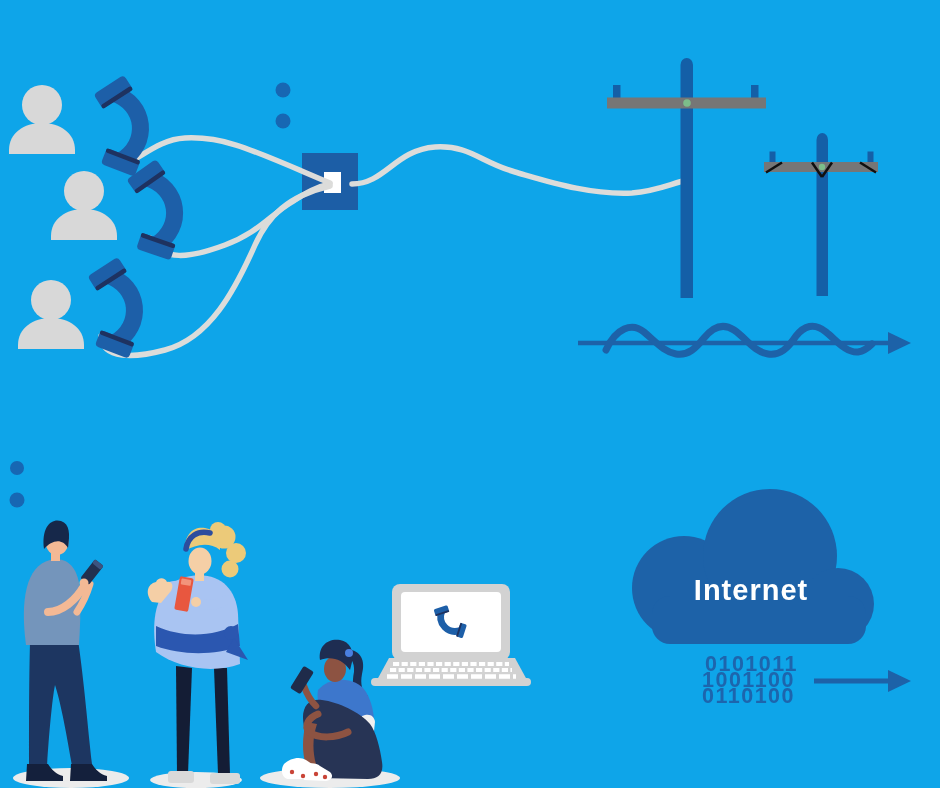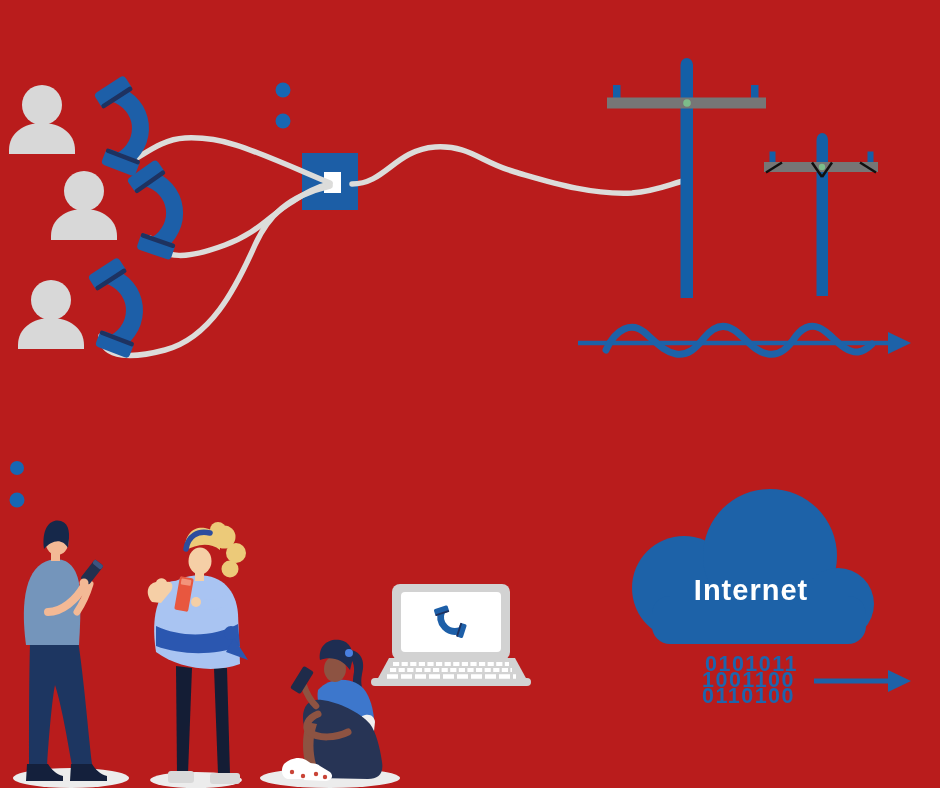--- a/index.html
+++ b/index.html
@@ -1,16 +1,16 @@
 <!DOCTYPE html>
 <html><head>
 <meta charset="utf-8">
 <style>
   html,body{margin:0;padding:0;background:#000;}
-  .stage{position:relative;width:940px;height:788px;background:#b91c1c;overflow:hidden;
+  .stage{position:relative;width:940px;height:788px;background:#0ea5e9;overflow:hidden;
          font-family:"Liberation Sans", sans-serif;}
   svg{display:block;}
   .cloud-label{font-family:"Liberation Sans", sans-serif;font-weight:bold;font-size:29px;
                fill:#ffffff;letter-spacing:1px;}
   .binary{font-family:"Liberation Sans", sans-serif;font-weight:bold;font-size:21.5px;
           fill:#1d65ad;letter-spacing:1.5px;}
 </style>
 </head>
 <body>
 

